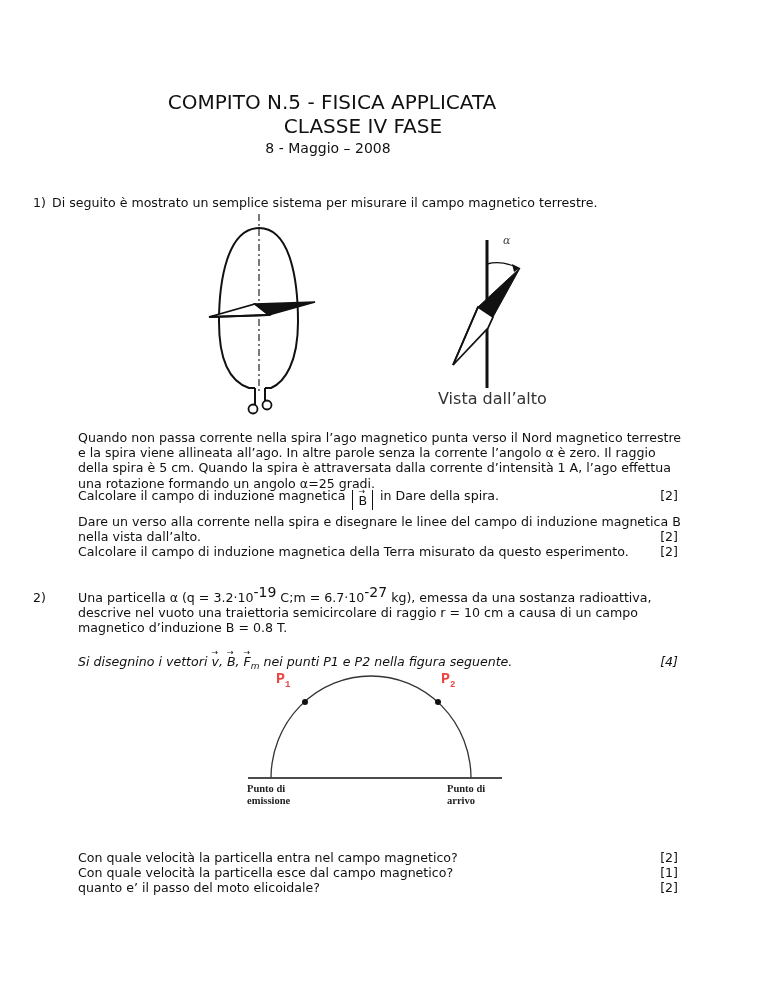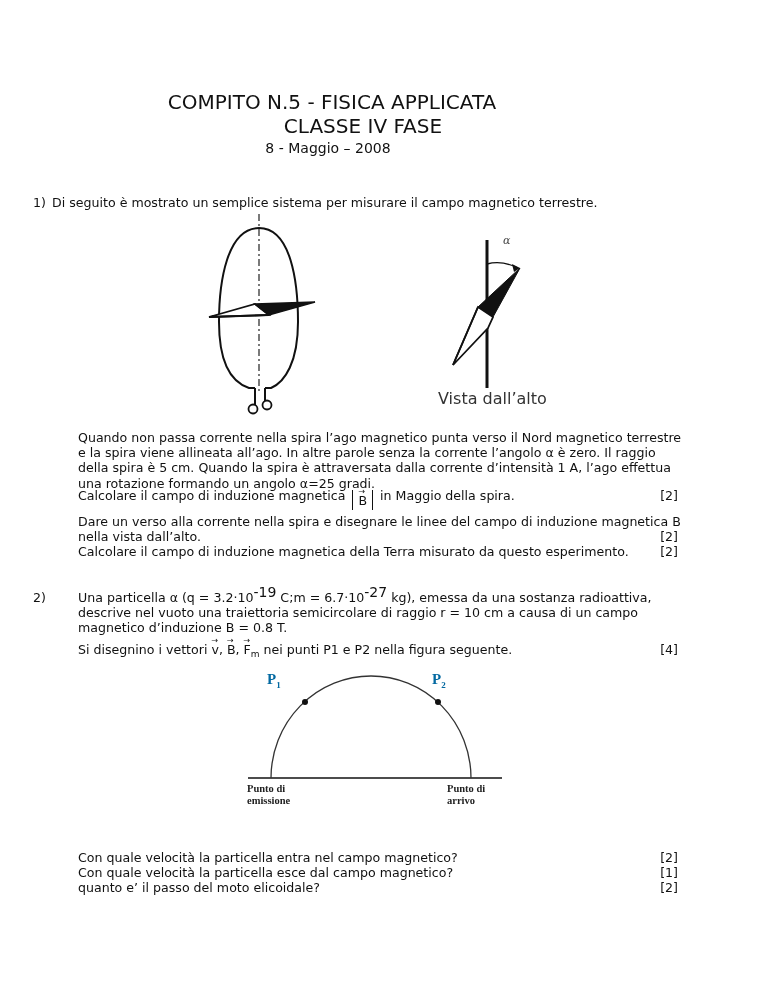--- a/index.html
+++ b/index.html
@@ -13,21 +13,21 @@
     .para { left: 78px; width: 600px; line-height: 15.2px; }
     .line { position: relative; white-space: nowrap; }
     .pts { position: absolute; right: 0; top: 0; }
     .qnum { left: 33px; }
     sup { font-size: 14px; line-height: 0; vertical-align: 5px; }
     sub { font-size: 9px; line-height: 0; vertical-align: -3px; }
     .vec { position: relative; display: inline-block; }
     .vec::before { content: "\2192"; position: absolute; top: -9px; left: 0; font-size: 8px; }
     .absbar { display: inline-block; border-left: 1px solid #111; border-right: 1px solid #111; padding: 0 5px; height: 20px; line-height: 22px; vertical-align: -5px; margin: 0 3px; }
     .fig-label { font-family: "Liberation Serif", serif; font-weight: bold; font-size: 10.5px; line-height: 12px; color: #222; }
-    .p-label { font-family: Liberation Serif, serif; font-weight: bold; font-size: 15px; color: #0369a1; }
+    .p-label { font-family: Liberation Mono, monospace; font-weight: bold; font-size: 15px; color: #ef4444; margin-left: 9px; }
     .p-label sub { font-size: 9px; vertical-align: -4px; }
     .vista { font-size: 16px; color: #333; }
   </style>
 </head>
 <body>
 
 <div class="abs title" style="top:90px;">COMPITO N.5  -  FISICA APPLICATA</div>
 <div class="abs title" style="top:114px;padding-left:31px;">CLASSE IV FASE</div>
 <div class="abs date" style="top:140px;">8 - Maggio – 2008</div>
 
@@ -62,39 +62,39 @@
   <div class="line">Quando non passa corrente nella spira l’ago magnetico punta verso il Nord magnetico terrestre</div>
   <div class="line">e la spira viene allineata all’ago. In altre parole senza la corrente l’angolo α è zero. Il raggio</div>
   <div class="line">della spira è 5 cm. Quando la spira è attraversata dalla corrente d’intensità 1 A, l’ago effettua</div>
   <div class="line">una rotazione formando un angolo α=25 gradi.</div>
 </div>
 
 <div class="abs para" style="top:485px;">
   <div class="line" style="line-height:22px;">
     <span>Calcolare il campo di induzione magnetica</span>
     <span class="absbar"><span class="vec">B</span></span>
-    <span>in Maggio della spira.</span>
+    <span>in Dare della spira.</span>
     <span class="pts" style="line-height:22px;">[2]</span>
   </div>
 </div>
 
 <div class="abs para" style="top:514px;">
   <div class="line">Dare un verso alla corrente nella spira e disegnare le linee del campo di induzione magnetica B</div>
   <div class="line"><span>nella vista dall’alto.</span><span class="pts">[2]</span></div>
   <div class="line"><span>Calcolare il campo di induzione magnetica della Terra misurato da questo esperimento.</span><span class="pts">[2]</span></div>
 </div>
 
 <div class="abs qnum" style="top:590px;">2)</div>
 <div class="abs para" style="top:590px;">
   <div class="line">
     <span>Una particella α (q = 3.2·10</span><sup>-19</sup><span> C;m = 6.7·10</span><sup>-27</sup><span> kg), emessa da una sostanza radioattiva,</span>
   </div>
   <div class="line">descrive nel vuoto una traiettoria semicircolare di raggio r = 10 cm a causa di un campo</div>
   <div class="line">magnetico d’induzione B = 0.8 T.</div>
-  <div class="line" style="margin-top:6px;">
+  <div class="line" style="margin-top:18px;font-style:italic;">
     <span>Si disegnino i vettori </span><span class="vec">v</span>, <span class="vec">B</span>, <span class="vec"><span>F</span></span><sub>m</sub><span> nei punti P1 e P2 nella figura seguente.</span>
     <span class="pts">[4]</span>
   </div>
 </div>
 
 <svg class="abs" style="left:240px; top:665px;" width="265" height="120" viewBox="0 0 265 120">
   <line x1="8" y1="113" x2="262" y2="113" stroke="#111" stroke-width="1.3"></line>
   <path d="M31 113 A 100 102 0 0 1 231 113" fill="none" stroke="#333" stroke-width="1.3"></path>
   <circle cx="65" cy="37" r="3" fill="#111"></circle>
   <circle cx="198" cy="37" r="3" fill="#111"></circle>

